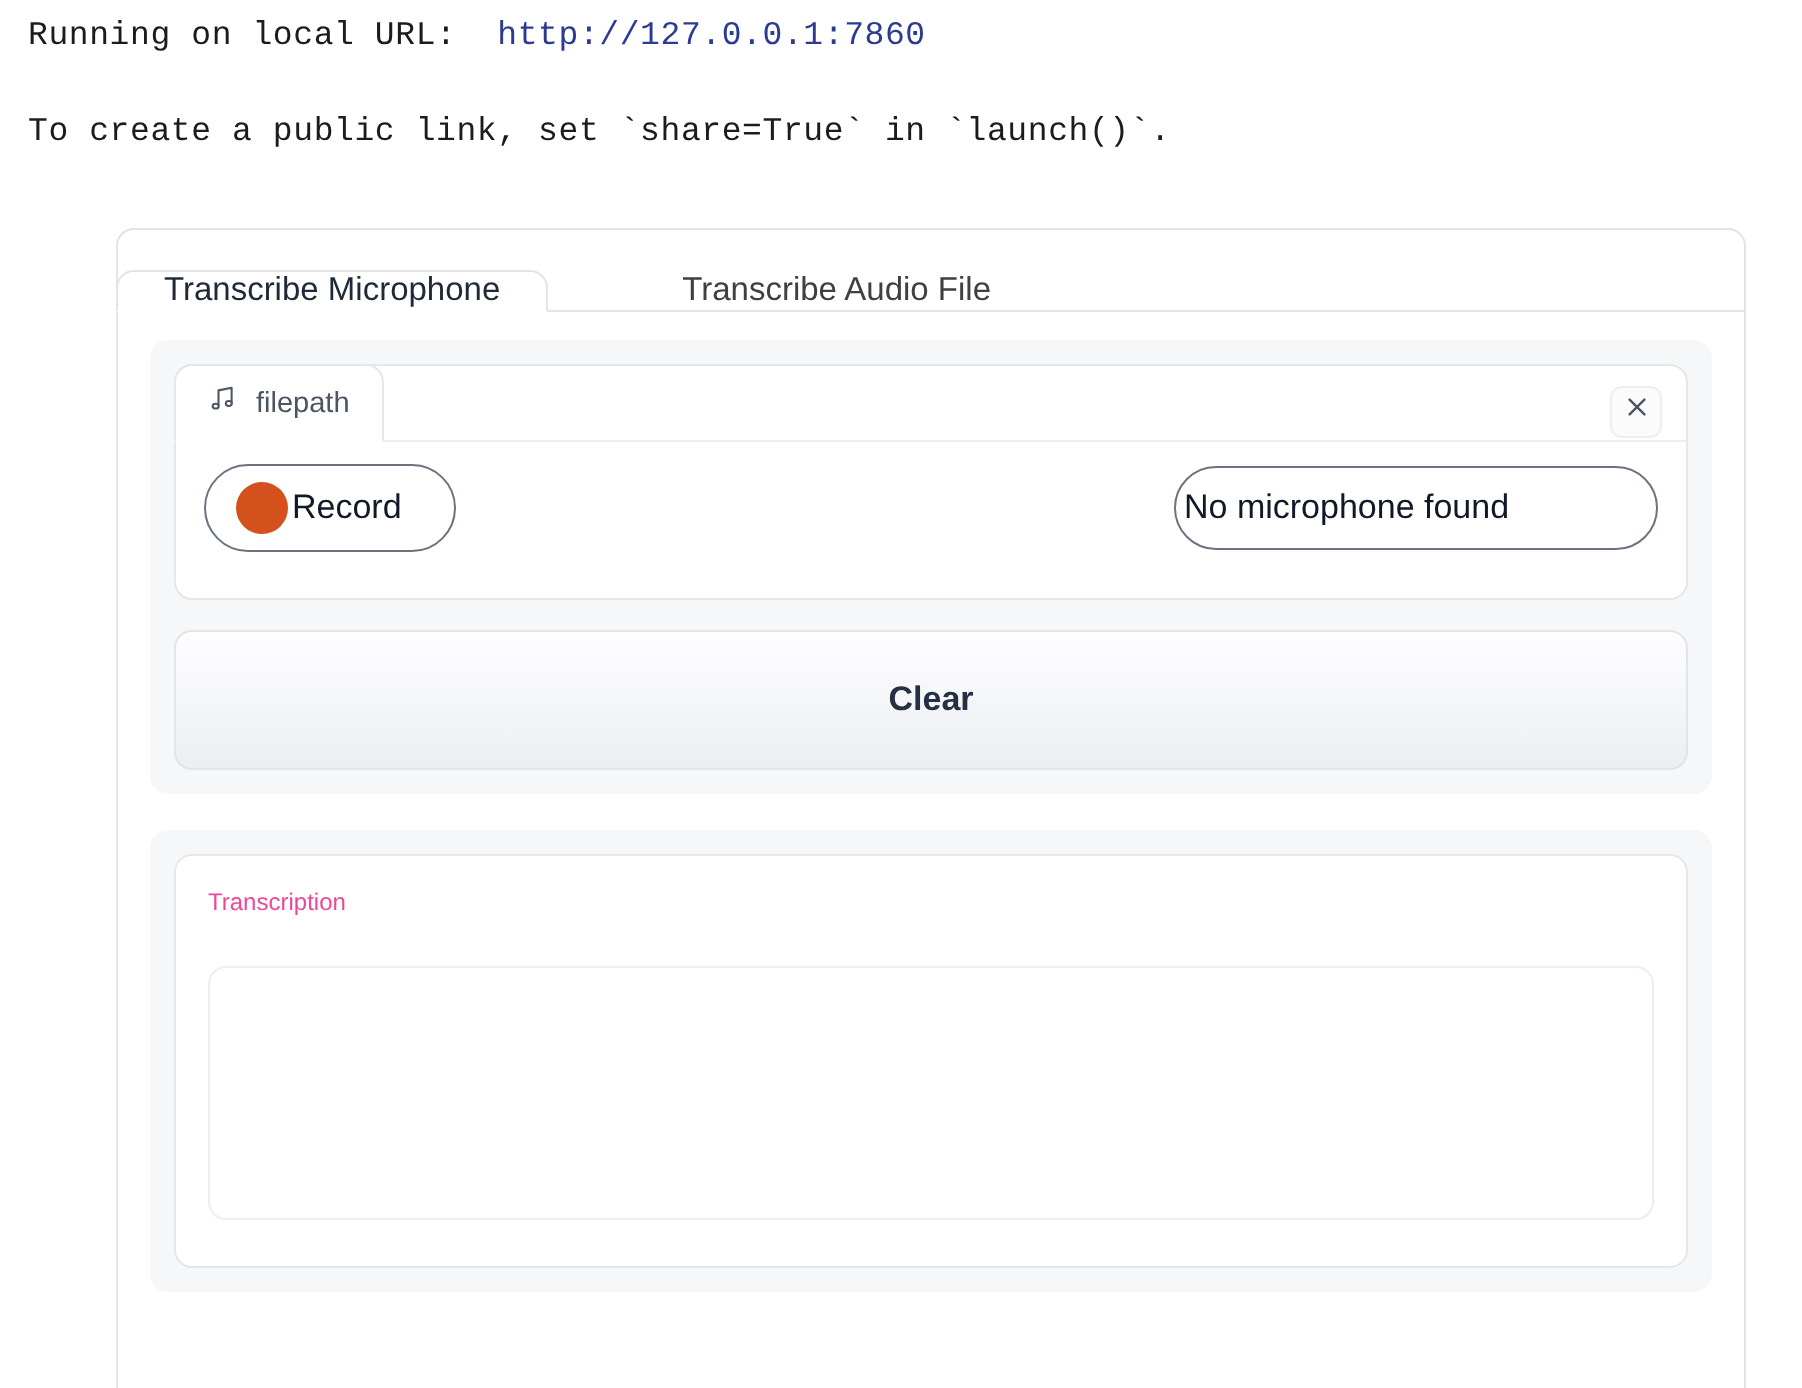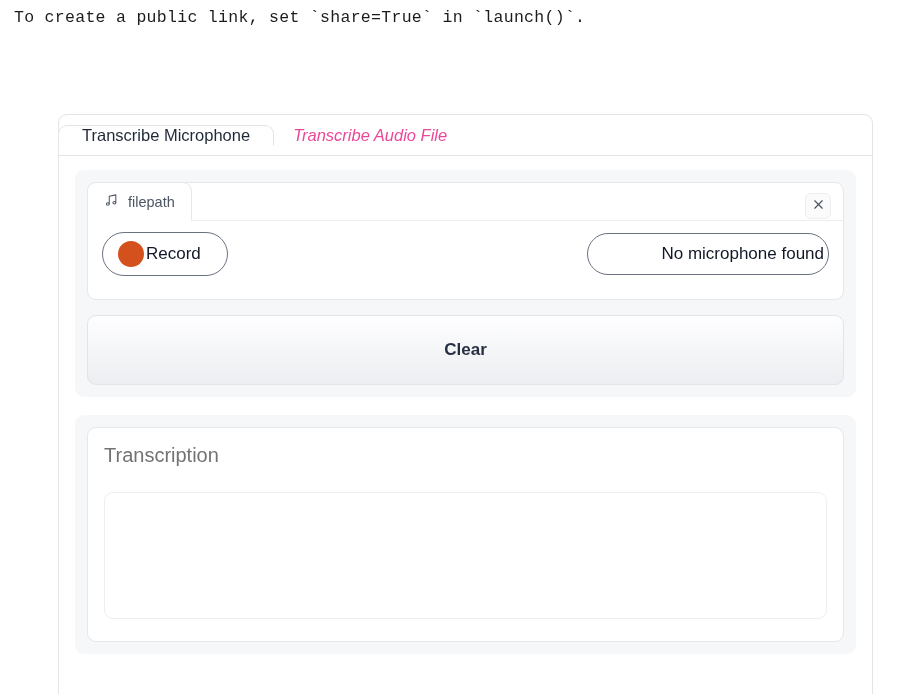--- a/index.html
+++ b/index.html
@@ -42,21 +42,22 @@
     border: 1px solid #e4e4e7;
     border-radius: 9px;
     background: #ffffff;
   }
 
   .tab-nav {
     display: flex;
     height: 41px;
     border-bottom: 1px solid #e4e4e7;
     padding-left: 0px;
-    align-items: center;
+    align-items: flex-end;
+    gap: 48px;
   }
 
   .tab {
     font-size: 16.5px;
     display: flex;
     align-items: center;
     padding: 0 19px;
     cursor: pointer;
     position: relative;
     white-space: nowrap;
@@ -67,24 +68,23 @@
     background: #ffffff;
     border: 1px solid #e4e4e7;
     border-bottom: 1px solid #ffffff;
     border-radius: 9px 9px 0 0;
     margin-bottom: -1px;
     margin-left: -1px;
     margin-top: -1px;
     padding: 0 23px;
   }
   .tab-inactive {
-    color: #ec4899;
+    color: #404040;
     background: transparent;
     border: none;
-    font-style: italic;
   }
 
   
   .tab-body {
     padding: 14px 16px 0 16px;
     background: #ffffff;
     height: 558px;
   }
 
   
@@ -169,21 +169,21 @@
     font-size: 17px;
     color: #111827;
   }
 
   .mic-select {
     border: 1px solid #6b7280;
     border-radius: 999px;
     background: #ffffff;
     padding: 10px 4px;
     width: 242px;
-    text-align: right;
+    text-align: left;
     font-size: 17px;
     color: #111827;
     white-space: nowrap;
     overflow: hidden;
     cursor: pointer;
   }
 
   
   .btn-row {
     display: flex;
@@ -213,42 +213,43 @@
   }
 
   
   .transcription-panel {
     background: #ffffff;
     border: 1px solid #e6e7eb;
     border-radius: 9px;
     padding: 16px 16px 18px 16px;
   }
   .transcription-label {
-    font-size: 20px;
-    color: #737373;
+    font-size: 12px;
+    color: #ec4899;
     margin-bottom: 25px;
   }
   .transcription-box {
     height: 127px;
     border: 1px solid #eceef1;
     border-radius: 9px;
     background: #ffffff;
     width: 100%;
     resize: none;
     outline: none;
     font-family: "Liberation Sans", sans-serif;
     font-size: 15px;
     padding: 10px;
     color: #111827;
   }
 </style>
 </head>
 <body>
 
 <div class="console">
+  <div class="console-line"><span>Running on local URL:  </span><span class="url-link">http://127.0.0.1:7860</span></div>
   <div class="console-line">To create a public link, set `share=True` in `launch()`.</div>
 </div>
 
 <div class="tab-shell">
 
   <div class="tab-nav">
     <div class="tab tab-active">
       <span>Transcribe Microphone</span>
     </div>
     <div class="tab tab-inactive">

